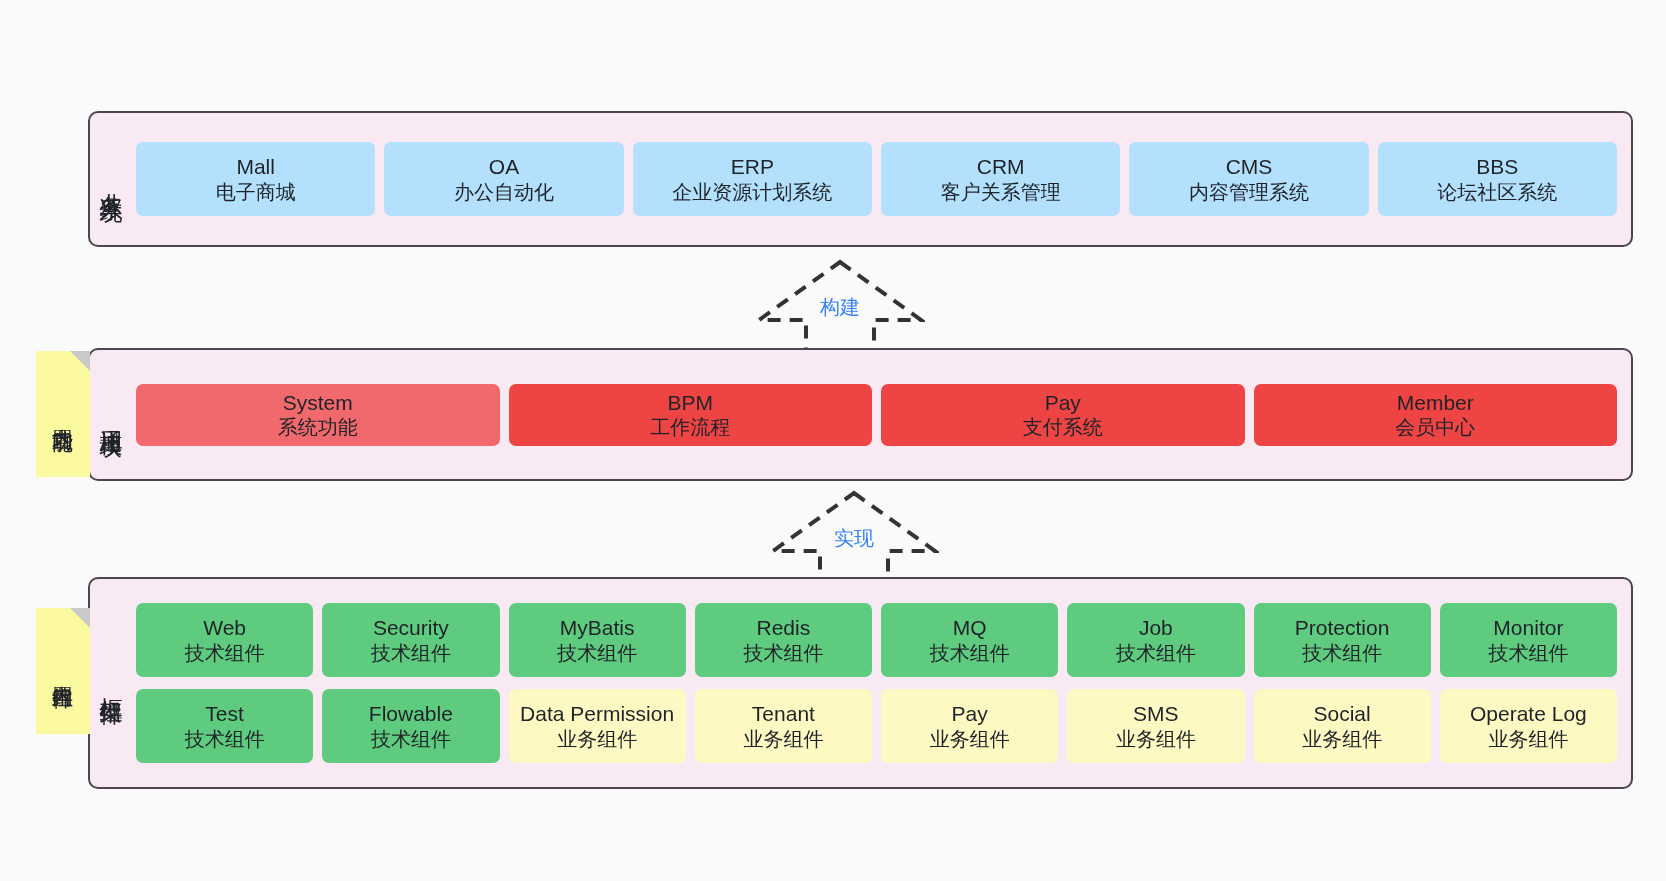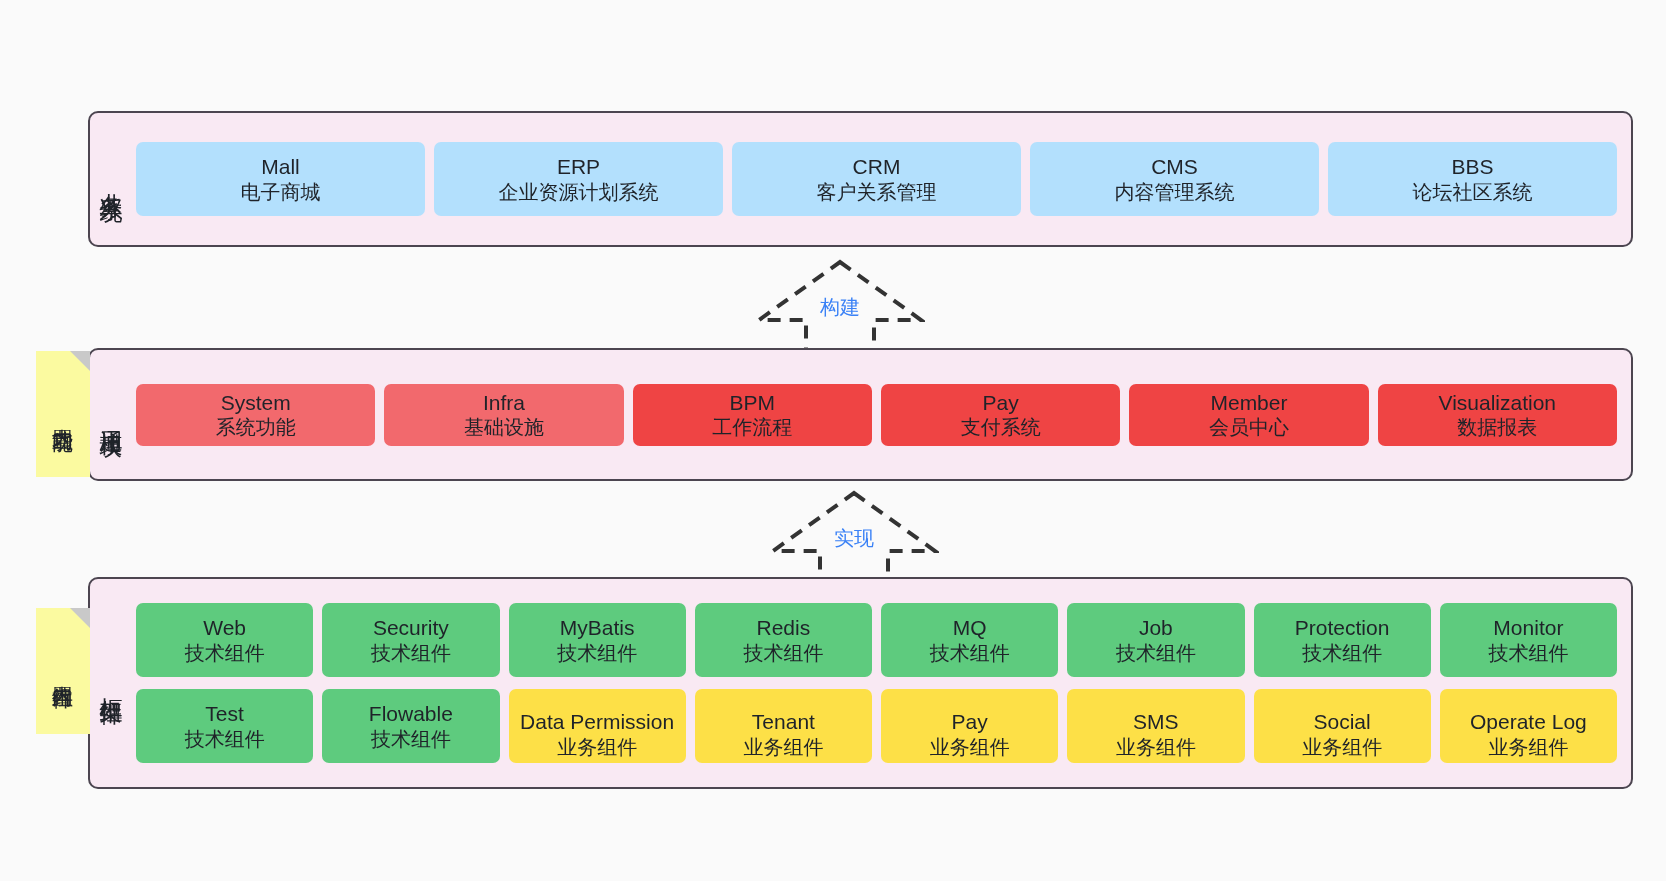--- a/index.html
+++ b/index.html
@@ -66,21 +66,21 @@
     padding: 4px 6px;
   }
   .card .t1 { font-size: 21px; }
   .card .t2 { font-size: 20px; }
 
   
   .c-blue       { background: #b3e0fd; }
   .c-red        { background: #f2696d; }
   .c-pink       { background: #ef4444; }
   .c-green      { background: #5ecb7e; }
-  .c-greenlight { background: #fde047; justify-content: flex-end; }
+  .c-greenlight { background: #fef9c3; }
 
   
   #layer-business { left: 88px;  top: 111px; width: 1545px; height: 136px; }
   #layer-common   { left: 88px;  top: 348px; width: 1545px; height: 133px; }
   #layer-frame    { left: 88px;  top: 577px; width: 1545px; height: 212px; }
 
   #layer-business .card { height: 74px; }
   #layer-common   .card { height: 62px; text-align: center; }
   #layer-frame    .card { height: 74px; }
 
@@ -138,20 +138,24 @@
 
   <div class="layer" id="layer-business">
     <div class="layer-title">业务系统</div>
     <div class="layer-body">
       <div class="row">
         <div class="card c-blue">
           <span class="t1">Mall</span>
           <span class="t2">电子商城</span>
         </div>
         <div class="card c-blue">
+          <span class="t1">OA</span>
+          <span class="t2">办公自动化</span>
+        </div>
+        <div class="card c-blue">
           <span class="t1">ERP</span>
           <span class="t2">企业资源计划系统</span>
         </div>
         <div class="card c-blue">
           <span class="t1">CRM</span>
           <span class="t2">客户关系管理</span>
         </div>
         <div class="card c-blue">
           <span class="t1">CMS</span>
           <span class="t2">内容管理系统</span>
@@ -177,39 +181,31 @@
   </div>
 
   <div class="layer" id="layer-common">
     <div class="layer-title">通用模块</div>
     <div class="layer-body">
       <div class="row">
         <div class="card c-red">
           <span class="t1">System</span>
           <span class="t2">系统功能</span>
         </div>
-        <div class="card c-red">
-          <span class="t1">Infra</span>
-          <span class="t2">基础设施</span>
-        </div>
         <div class="card c-pink">
           <span class="t1">BPM</span>
           <span class="t2">工作流程</span>
         </div>
         <div class="card c-pink">
           <span class="t1">Pay</span>
           <span class="t2">支付系统</span>
         </div>
         <div class="card c-pink">
           <span class="t1">Member</span>
           <span class="t2">会员中心</span>
-        </div>
-        <div class="card c-pink">
-          <span class="t1">Visualization</span>
-          <span class="t2">数据报表</span>
         </div>
       </div>
     </div>
   </div>
 
   <div class="arrow-wrap" id="arrow-realize">
     <svg viewBox="0 0 170 100" xmlns="http://www.w3.org/2000/svg">
       <path d="M 85 4 L 166 62 L 119 62 L 119 96 L 51 96 L 51 62 L 4 62 Z" fill="none" stroke="#333333" stroke-width="4" stroke-dasharray="13,9" stroke-linejoin="miter"></path>
     </svg>
     <div class="arrow-label">实现</div>

